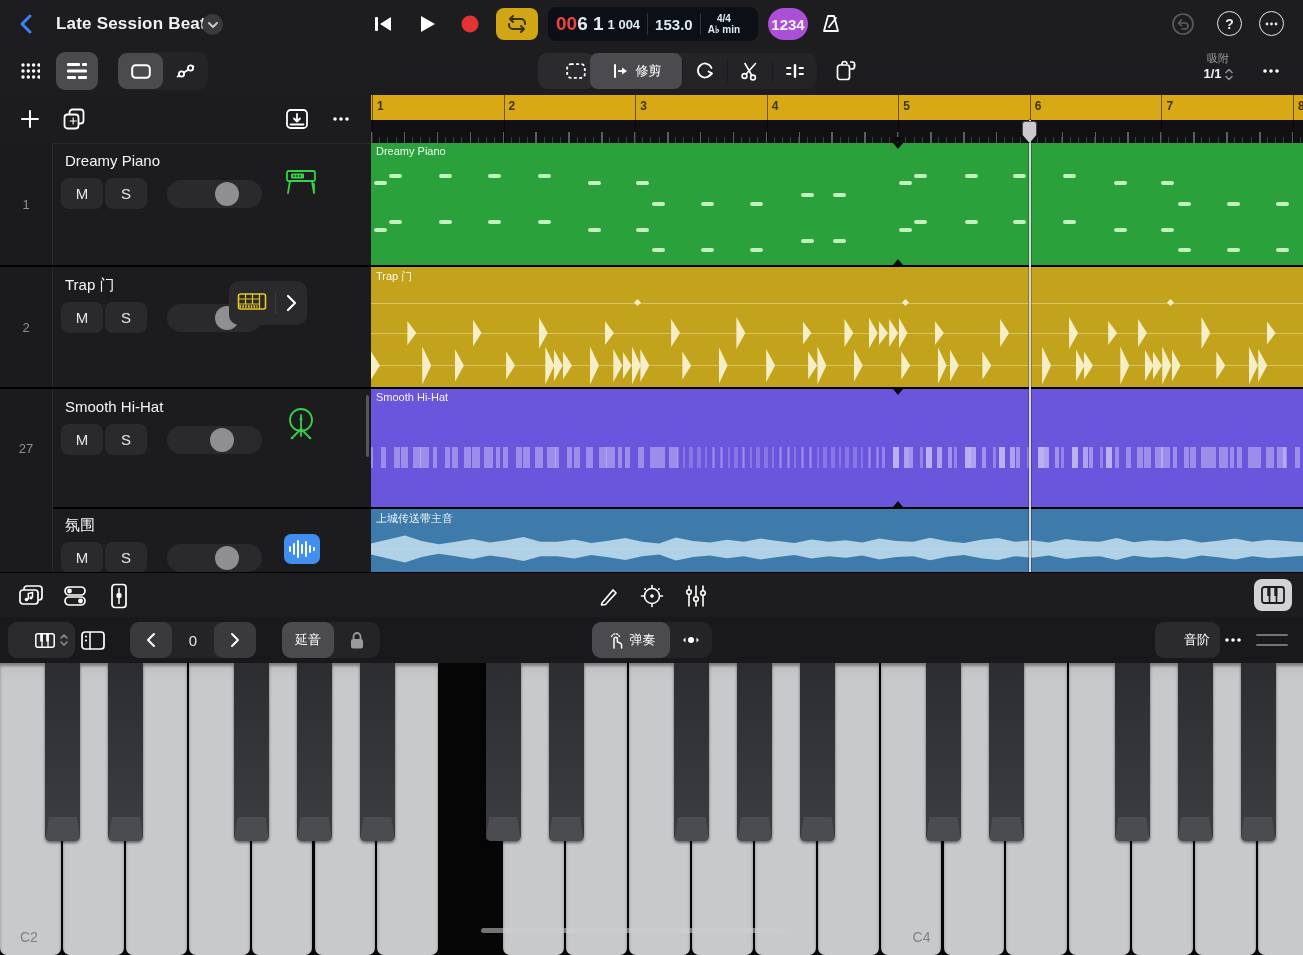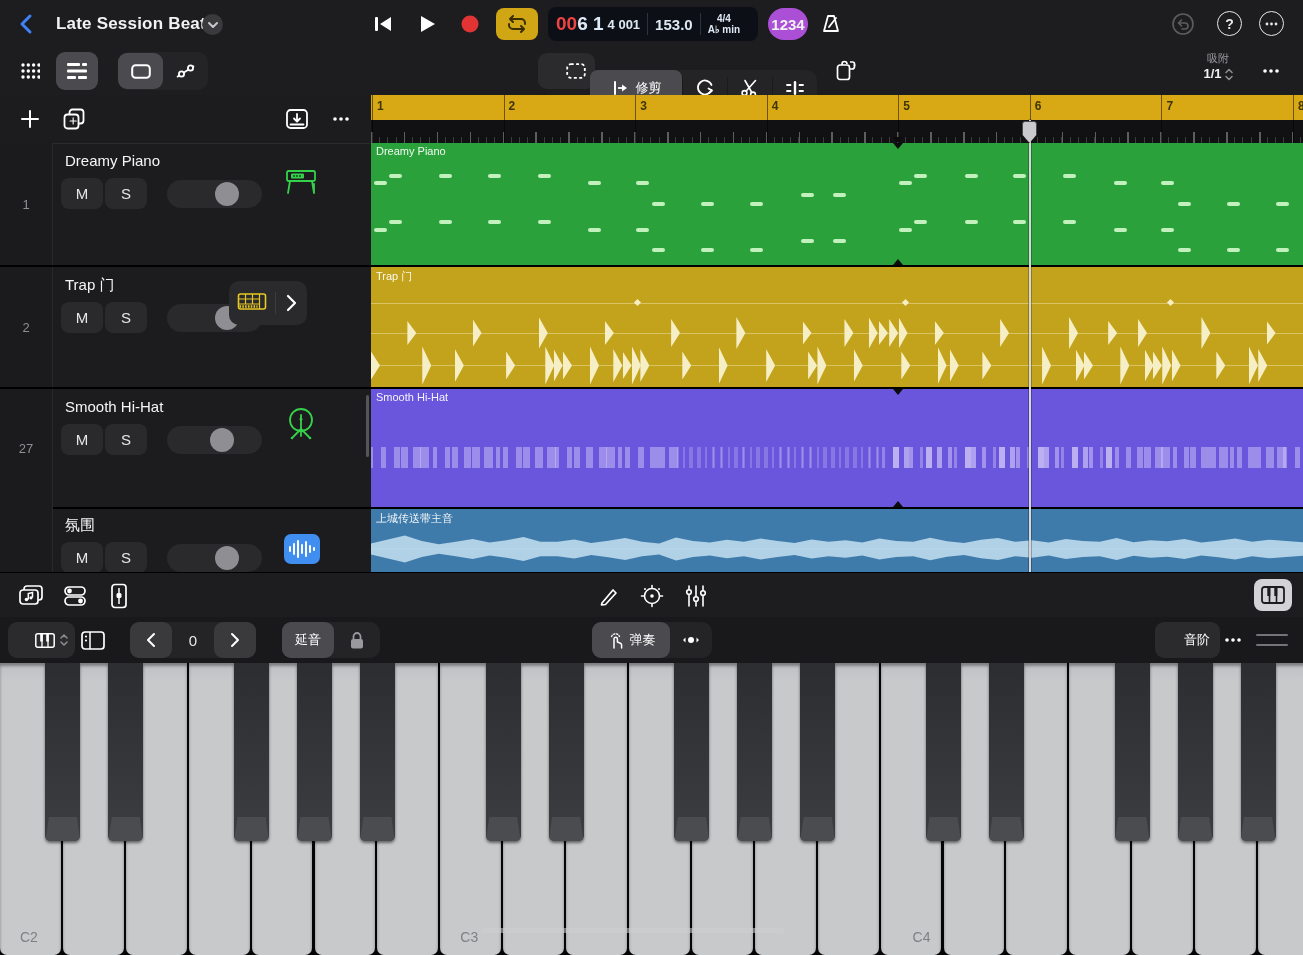--- a/index.html
+++ b/index.html
@@ -146,21 +146,21 @@
         <path d="M6 4 H16 a4 4 0 0 1 4 4 v1" fill="none" stroke="#3a2f00" stroke-width="2" stroke-linecap="round"></path>
         <path d="M18 14 H8 a4 4 0 0 1 -4 -4 v-1" fill="none" stroke="#3a2f00" stroke-width="2" stroke-linecap="round"></path>
         <path d="M8 1 L5 4 L8 7" fill="none" stroke="#3a2f00" stroke-width="2" stroke-linecap="round" stroke-linejoin="round"></path>
         <path d="M16 11 L19 14 L16 17" fill="none" stroke="#3a2f00" stroke-width="2" stroke-linecap="round" stroke-linejoin="round"></path>
       </svg>
     </div>
 
     <div id="lcd" class="abs">
       <span class="dim">00</span>
         <span class="big">6 1</span>
-        <span class="med">4 001</span>
+        <span class="med">1 004</span>
       <span class="sep"></span>
       <span class="med" style="font-size:15px;">153.0</span>
       <span class="sep"></span>
       <span class="sig">
         <span>4/4</span>
         <span>A♭ min</span>
       </span>
     </div>
 
     <div id="countin-btn" class="abs flexc">1234</div>
@@ -234,21 +234,21 @@
             <circle cx="15.5" cy="5" r="2.6" fill="#232325" stroke="#fff" stroke-width="1.8"></circle>
         </svg>
       </div>
     </div>
 
     <div class="abs sqbtn flexc btnbg" style="left:538px;width:38px;height:36px;top:5px;">
       <svg width="20" height="16" viewBox="0 0 20 16">
           <rect x="1.2" y="1.2" width="17.6" height="13.6" rx="3.5" fill="none" stroke="#fff" stroke-width="1.8" stroke-dasharray="3 2.4"></rect>
         </svg>
     </div>
-    <div class="abs group" style="left:590px;top:22px;height:36px;">
+    <div class="abs group" style="left:590px;top:5px;height:36px;">
       <div class="seg btnsel" style="width:92px;border-radius:8px;gap:7px;">
         <svg width="18" height="16" viewBox="0 0 18 16">
           <rect x="3" y="1" width="2" height="14" rx="1" fill="#fff"></rect>
             <path d="M7 8 H11" stroke="#fff" stroke-width="1.8"></path>
             <path d="M11 4.5 L16 8 L11 11.5 Z" fill="#fff"></path>
         </svg>
         <span class="kgrouplabel">修剪</span>
       </div>
       <div class="segdiv"></div>
       <div class="seg flexc" style="width:44px;">
@@ -848,23 +848,20 @@
   <div id="piano" class="abs">
       <div class="wkey" style="left: 0px; width: 60.9px;">
         <span class="klabel" style="left: 20px;">C2</span>
       </div>
       <div class="wkey" style="left: 62.9px; width: 60.9px;"></div>
       <div class="wkey" style="left: 125.8px; width: 60.9px;"></div>
       <div class="wkey" style="left: 188.7px; width: 60.9px;"></div>
       <div class="wkey" style="left: 251.6px; width: 60.9px;"></div>
       <div class="wkey" style="left: 314.5px; width: 60.9px;"></div>
       <div class="wkey" style="left: 377.4px; width: 60.9px;"></div>
-      <div class="wkey" style="left: 440.3px; width: 60.9px;">
-        <span class="klabel" style="left: 20px;">C3</span>
-      </div>
       <div class="wkey" style="left: 503.2px; width: 60.9px;"></div>
       <div class="wkey" style="left: 566.1px; width: 60.9px;"></div>
       <div class="wkey" style="left: 629px; width: 60.9px;"></div>
       <div class="wkey" style="left: 691.9px; width: 60.9px;"></div>
       <div class="wkey" style="left: 754.8px; width: 60.9px;"></div>
       <div class="wkey" style="left: 817.7px; width: 60.9px;"></div>
       <div class="wkey" style="left: 880.6px; width: 60.9px;">
         <span class="klabel" style="left: 32px;">C4</span>
       </div>
       <div class="wkey" style="left: 943.5px; width: 60.9px;"></div>

